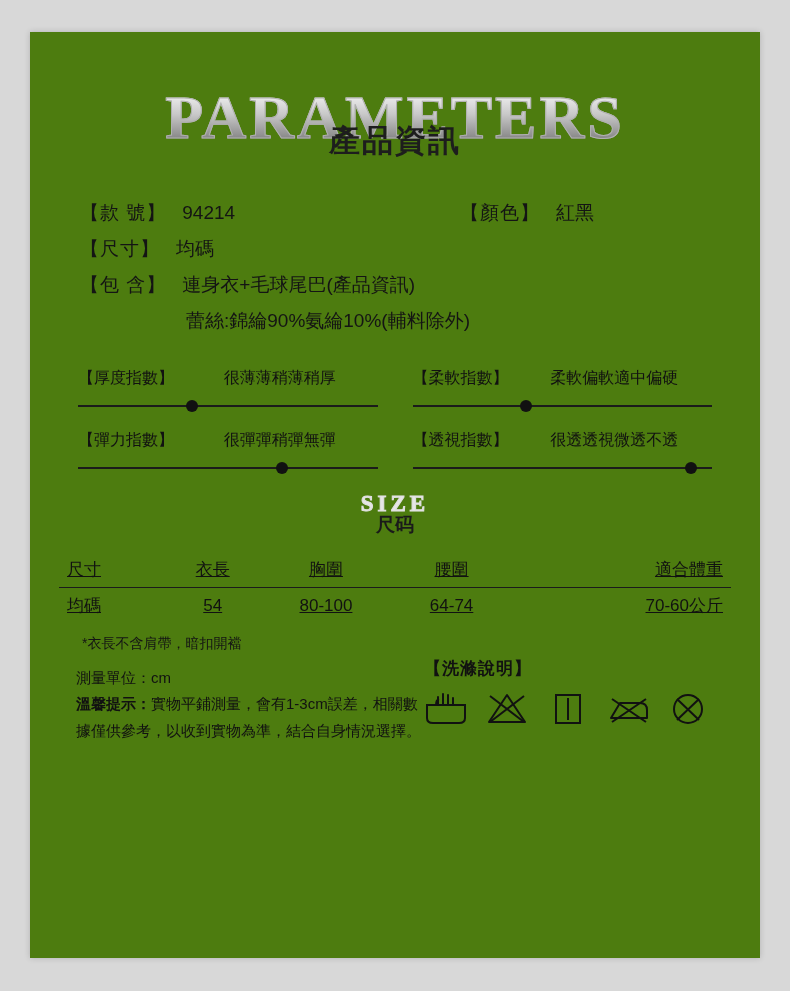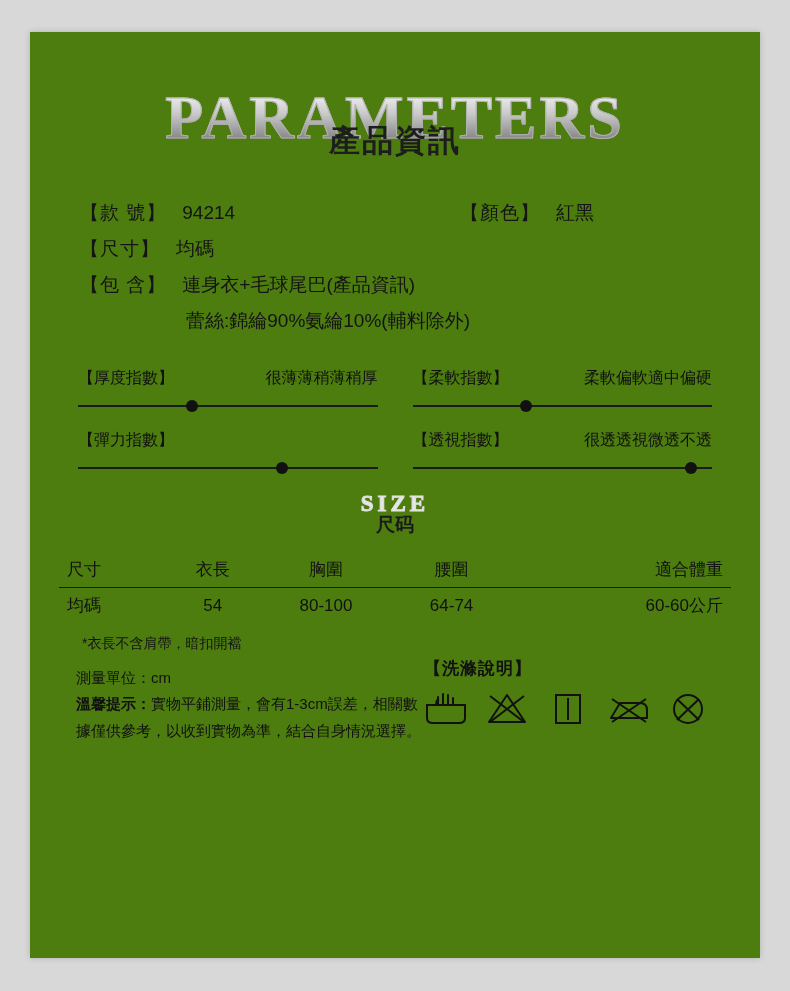--- a/index.html
+++ b/index.html
@@ -118,21 +118,21 @@
     color: #111;
     white-space: nowrap;
   }
   .meter-label {
     letter-spacing: 0px;
     margin-right: 8px;
   }
   .meter-scale {
     flex: 1;
     display: flex;
-    justify-content: flex-end;
+    justify-content: center;
   }
   .meter-scale span {
     font-size: 16px;
   }
   .meter-track {
     position: relative;
     margin-top: 11px;
     height: 12px;
   }
   .meter-line {
@@ -188,20 +188,21 @@
     margin: 6px auto 0 auto;
     border-collapse: collapse;
     font-size: 17px;
     color: #111;
   }
   table.size-table th,
   table.size-table td {
     text-align: center;
     padding: 6px 0;
     font-weight: normal;
+    text-decoration: underline;
   }
   table.size-table thead th {
     border-bottom: 1px solid #1b1b1b;
   }
   table.size-table thead th:first-child,
   table.size-table tbody td:first-child {
     text-align: left;
     padding-left: 8px;
   }
   table.size-table thead th:last-child,
@@ -327,20 +328,26 @@
         </div>
       </div>
 
     </div>
 
     <div class="meter-row">
 
       <div class="meter">
         <div class="meter-head">
           <span class="meter-label">【彈力指數】</span>
+          <span class="meter-scale">
+            <span>很彈</span>
+            <span>彈</span>
+            <span>稍彈</span>
+            <span>無彈</span>
+          </span>
         </div>
         <div class="meter-track">
           <div class="meter-line"></div>
           <div class="meter-dot" style="left:66%"></div>
         </div>
       </div>
 
       <div class="meter">
         <div class="meter-head">
           <span class="meter-label">【透視指數】</span>
@@ -374,21 +381,21 @@
         <th>腰圍</th>
         <th>適合體重</th>
       </tr>
     </thead>
     <tbody>
       <tr>
         <td>均碼</td>
         <td>54</td>
         <td>80-100</td>
         <td>64-74</td>
-        <td>60-60公斤</td>
+        <td>70-60公斤</td>
       </tr>
     </tbody>
   </table>
 
   <div class="table-note">*衣長不含肩帶，暗扣開襠</div>
 
   <div class="footer">
 
     <div class="measure">
       <div>測量單位：cm</div>

